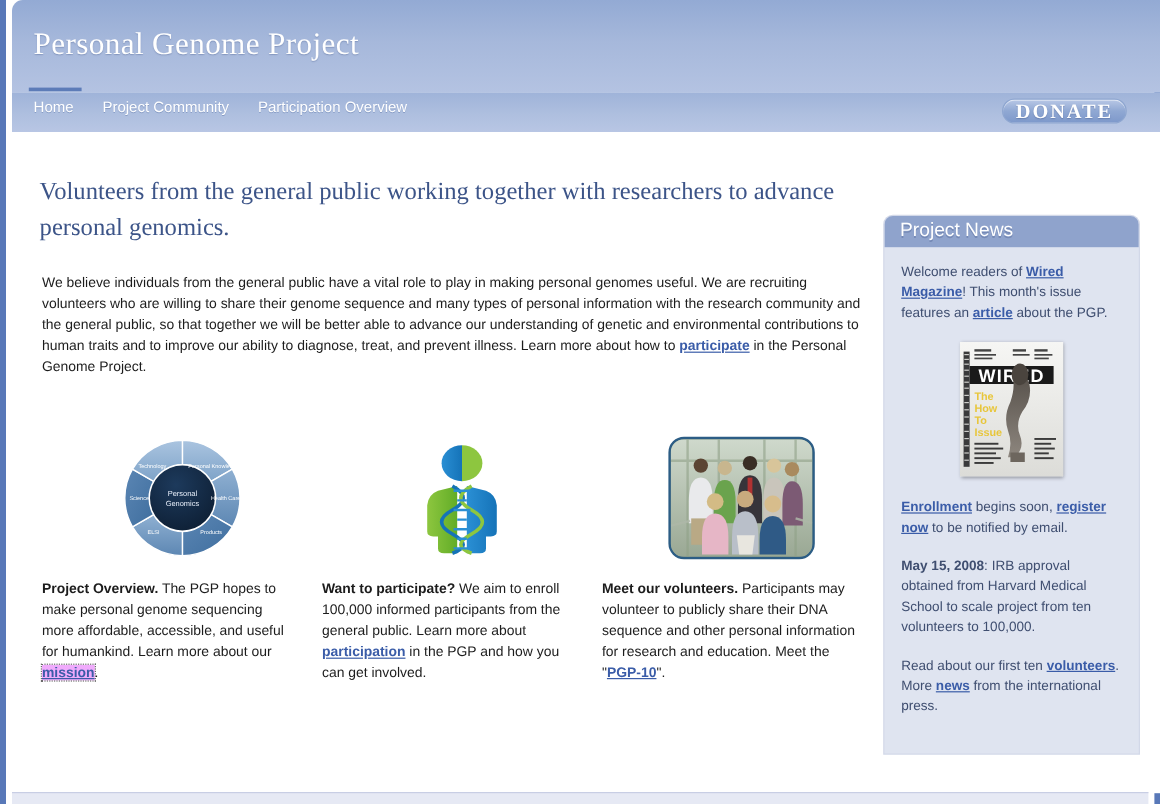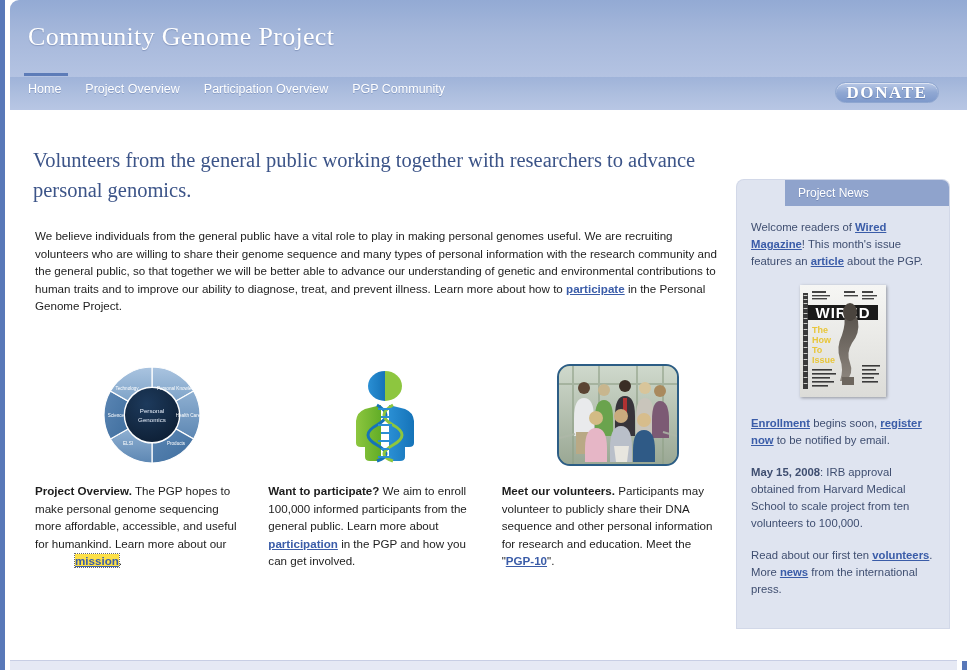--- a/index.html
+++ b/index.html
@@ -154,22 +154,21 @@
     color: #1c1c1c;
     text-align: left;
   }
   a.inline-link {
     color: #3a5ca8;
     text-decoration: underline;
     font-weight: bold;
   }
   a.inline-link.focused {
     outline: 1px dotted #6b6b6b;
-    background: #fde047;
-    margin-left: 40px;
+    background: #f0abfc;
   }
 
   
   .cols {
     position: absolute;
     left: 5px;
     top: 250px;
     width: 700px;
     display: flex;
   }
@@ -233,27 +232,26 @@
     border-top-left-radius: 7px;
     border-top-right-radius: 7px;
     background: #dfe4f0;
     box-shadow: 0 0 0 1px #d2d8e8;
     overflow: hidden;
   }
   .news-header {
     height: 26px;
     background: #8fa3cc;
     color: #ffffff;
-    font-size: 12px;
+    font-size: 16px;
     display: flex;
     align-items: center;
     padding-left: 13px;
     box-sizing: border-box;
     text-shadow: 0 1px 0 rgba(60,80,130,0.3);
-    margin-left: 48px;
   }
   .news-body {
     padding: 13px 14px 16px 14px;
   }
   .news-item {
     font-size: 11.3px;
     line-height: 17px;
     color: #3f4e70;
     margin-bottom: 15px;
   }
@@ -282,29 +280,28 @@
     box-shadow: 1px 1px 3px rgba(0,0,0,0.35);
   }
   .mag-cover svg { display:block; }
 </style>
 </head>
 <body>
 
 <div class="page-frame">
 
   <div class="site-header">
-    <div class="site-title">Community Genome Project</div>
+    <div class="site-title">Personal Genome Project</div>
   </div>
 
   <div class="nav-bar">
     <div class="nav-items">
       <div class="nav-item active">Home</div>
-      <div class="nav-item">Project Overview</div>
+      <div class="nav-item">Project Community</div>
       <div class="nav-item">Participation Overview</div>
-      <div class="nav-item">PGP Community</div>
     </div>
     <div class="donate-btn">DONATE</div>
   </div>
 
   <div class="content">
 
     <div class="main-col">
 
       <div class="headline">Volunteers from the general public working together with researchers to advance personal genomics.</div>
 

